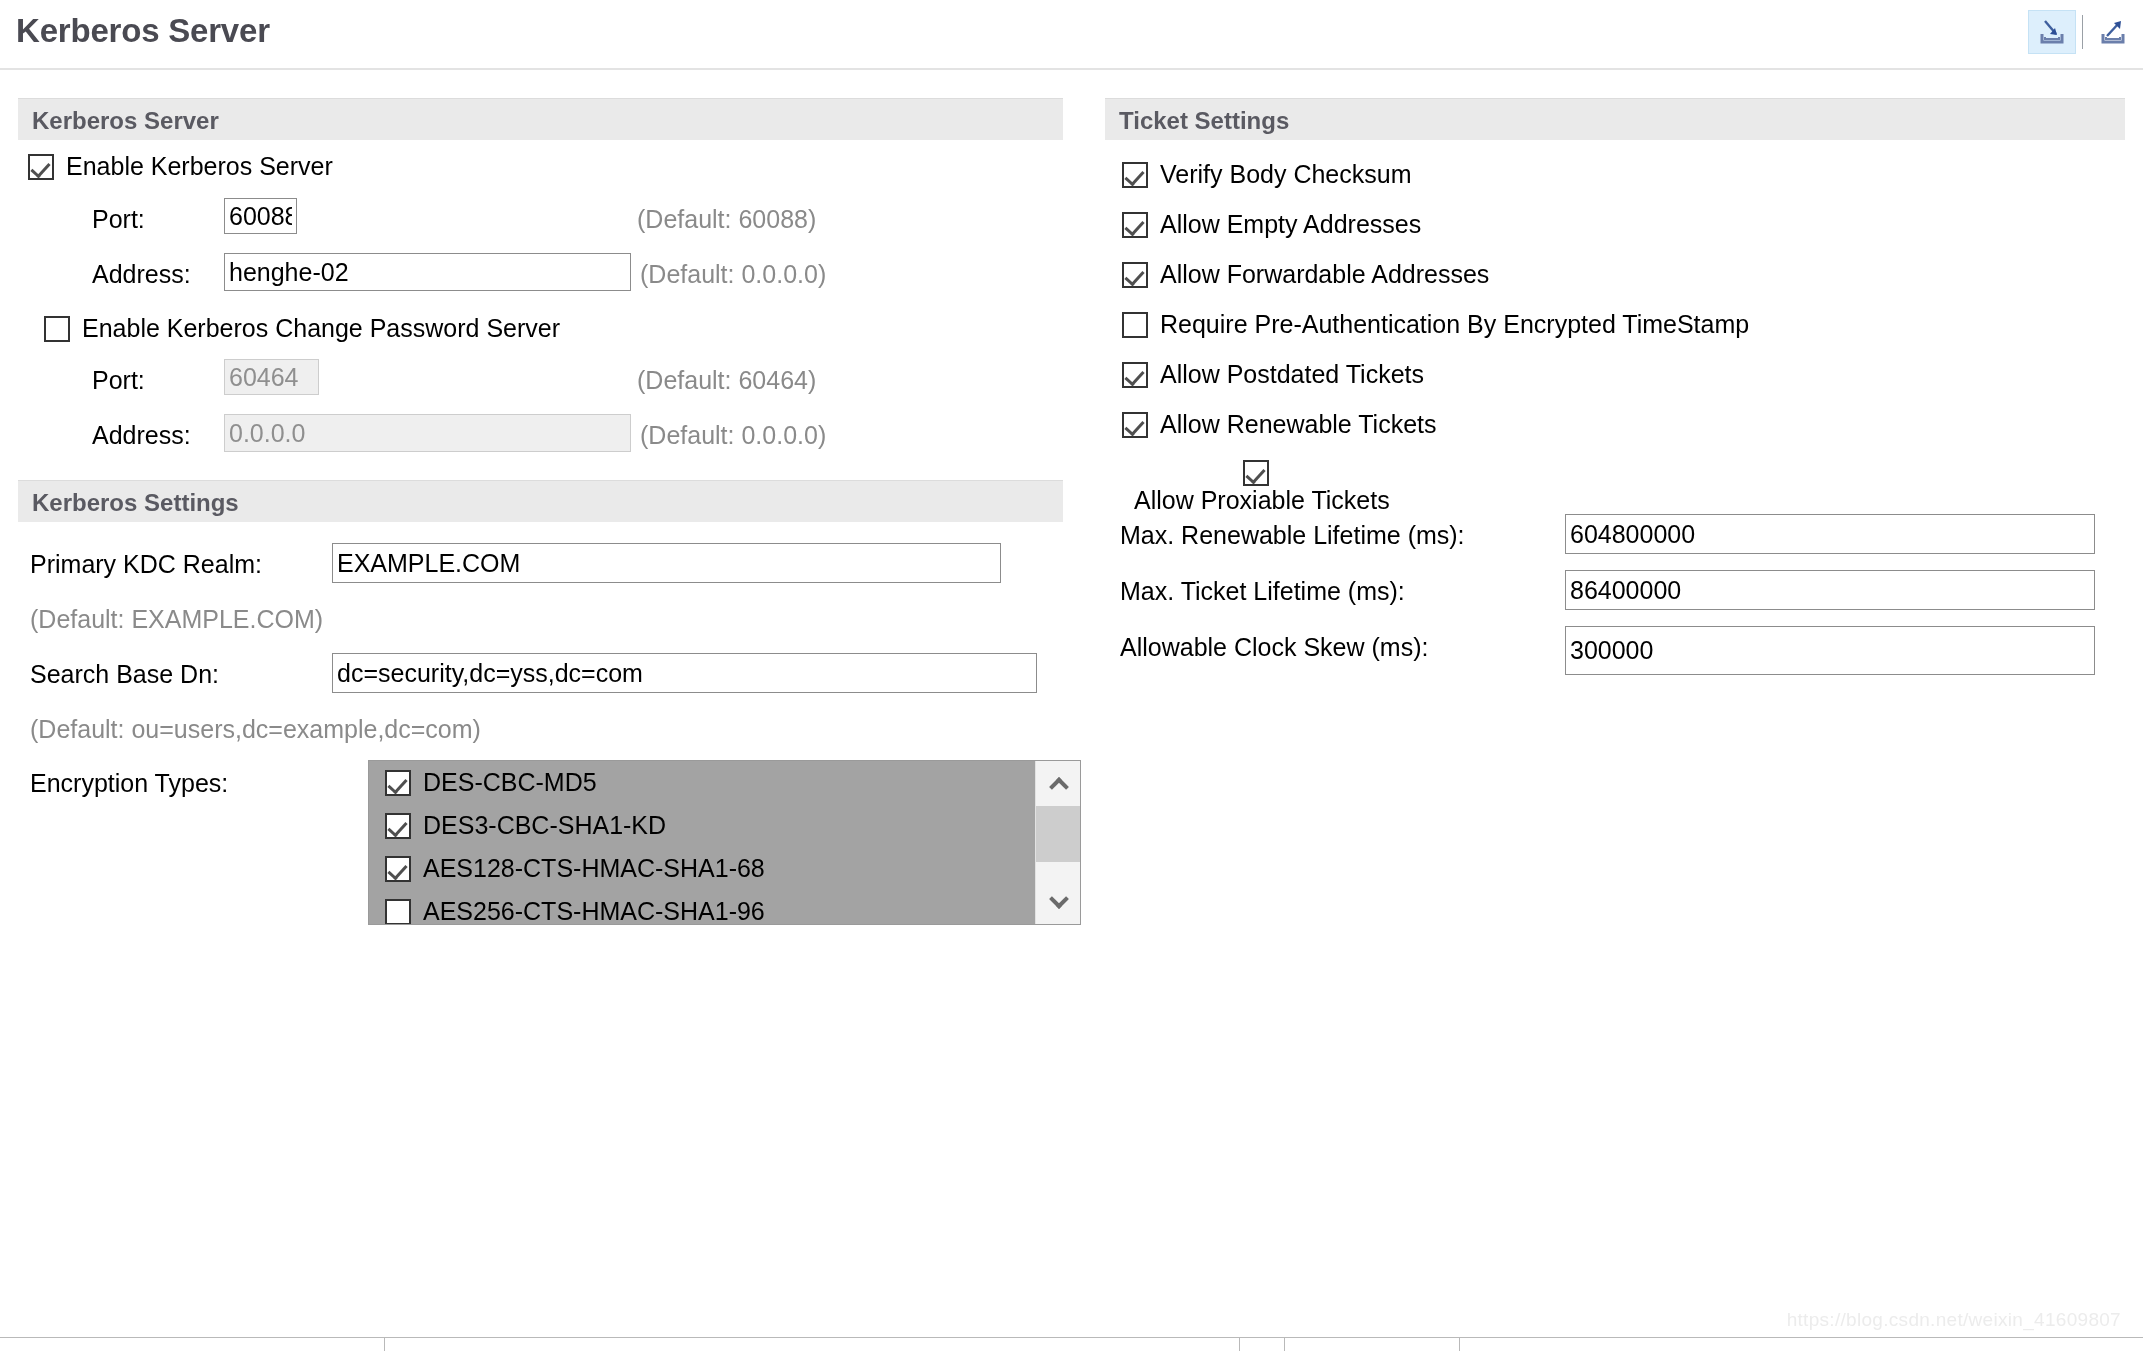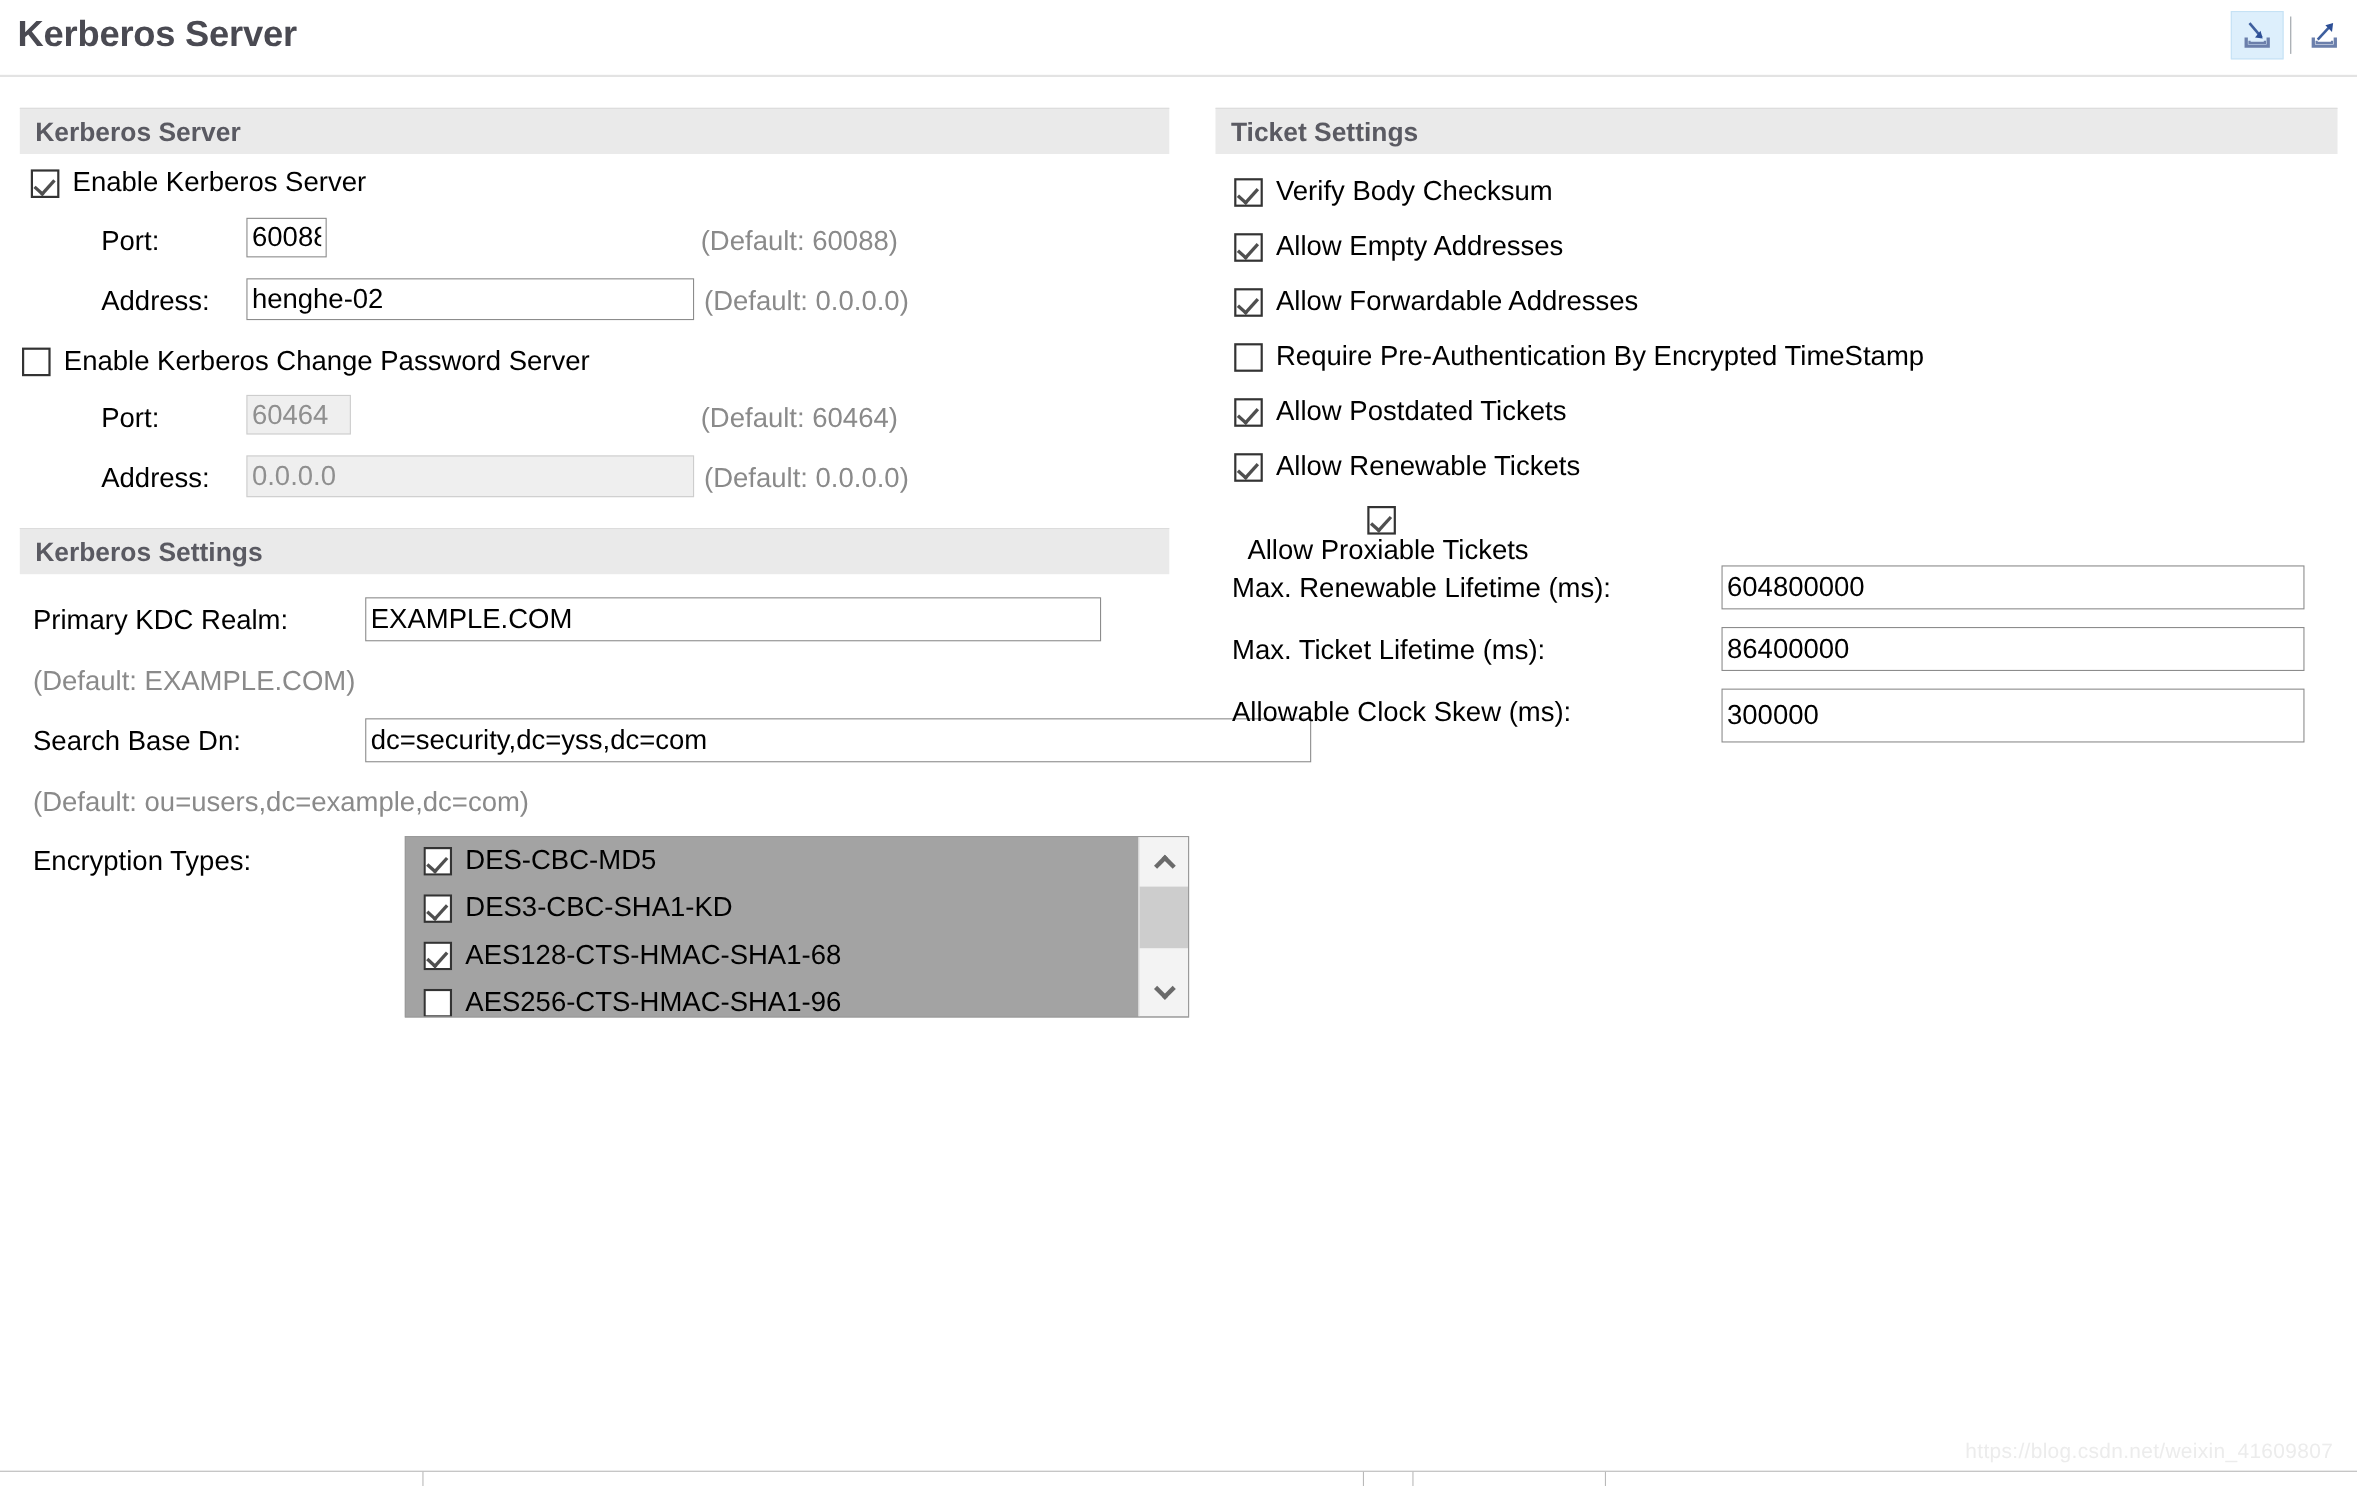--- a/index.html
+++ b/index.html
@@ -180,21 +180,21 @@
   </div>
 
   <div class="lbl" style="left:92px; top:205px;">Port:</div>
   <input class="inp" style="left: 224px; top: 198px; width: 73px; height: 36px;" value="60088">
   <div class="lbl muted" style="left:637px; top:205px;">(Default: 60088)</div>
 
   <div class="lbl" style="left:92px; top:260px;">Address:</div>
   <input class="inp" style="left: 224px; top: 253px; width: 407px; height: 38px;" value="henghe-02">
   <div class="lbl muted" style="left:640px; top:260px;">(Default: 0.0.0.0)</div>
 
-  <div class="cb-row" style="left:20px; top:314px;text-align:right;">
+  <div class="cb-row" style="left:44px; top:314px;text-align:right;">
     <div class="cbox"></div>
     <div class="cb-label">Enable Kerberos Change Password Server</div>
   </div>
 
   <div class="lbl" style="left:92px; top:366px;">Port:</div>
   <input class="inp disabled" disabled="" style="left: 224px; top: 359px; width: 95px; height: 36px;" value="60464">
   <div class="lbl muted" style="left:637px; top:366px;">(Default: 60464)</div>
 
   <div class="lbl" style="left:92px; top:421px;">Address:</div>
   <input class="inp disabled" disabled="" style="left: 224px; top: 414px; width: 407px; height: 38px;" value="0.0.0.0">
@@ -202,21 +202,21 @@
 
   <div class="section-band" style="left:18px; top:480px; width:1045px;">
     <span>Kerberos Settings</span>
   </div>
 
   <div class="lbl" style="left:30px; top:550px;">Primary KDC Realm:</div>
   <input class="inp" style="left: 332px; top: 543px; width: 669px; height: 40px;" value="EXAMPLE.COM">
   <div class="lbl muted" style="left:30px; top:605px;">(Default: EXAMPLE.COM)</div>
 
   <div class="lbl" style="left:30px; top:660px;">Search Base Dn:</div>
-  <input class="inp" style="left: 332px; top: 653px; width: 860px; height: 40px;" value="dc=security,dc=yss,dc=com">
+  <input class="inp" style="left: 332px; top: 653px; width: 705px; height: 40px;" value="dc=security,dc=yss,dc=com">
   <div class="lbl muted" style="left:30px; top:715px;">(Default: ou=users,dc=example,dc=com)</div>
 
   <div class="lbl" style="left:30px; top:769px;">Encryption Types:</div>
 
   <div class="listbox" style="left:332px; top:760px; width:713px; height:165px;">
     <div class="lb-items">
       <div class="lb-item">
         <div class="cbox checked"></div>
         <div class="cb-label">DES-CBC-MD5</div>
       </div>

